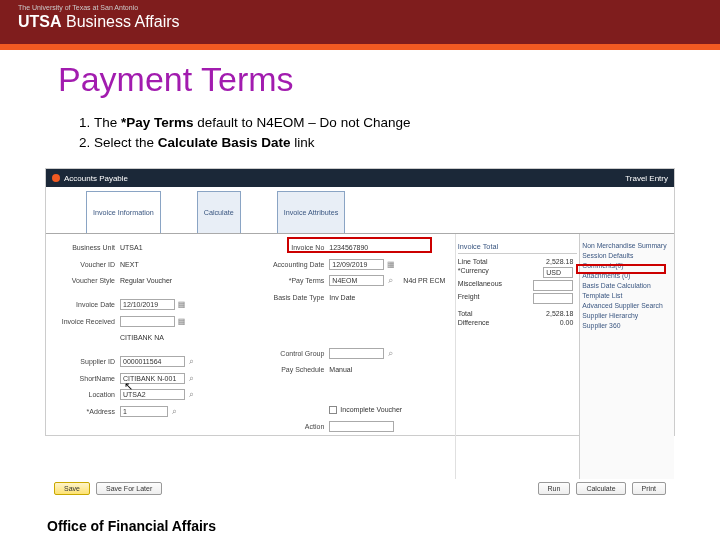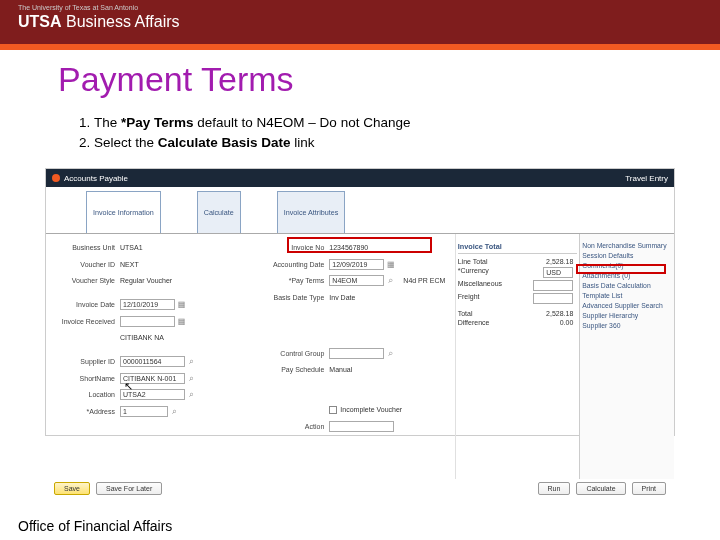--- a/index.html
+++ b/index.html
@@ -32,29 +32,29 @@
   .inp.w60 { width: 65px; }
   .inp.w50 { width: 55px; }
   .inp.w40 { width: 48px; }
   .glass { width: 9px; height: 9px; display: inline-flex; align-items: center; justify-content: center; margin-left: 2px; opacity: 0.6; }
   .glass::before { content: "⌕"; font-size: 9px; }
   .cal { width: 9px; height: 9px; display: inline-flex; align-items: center; justify-content: center; margin-left: 2px; opacity: 0.6; }
   .cal::before { content: "▦"; font-size: 8px; }
   .hl-red { position: absolute; border: 2px solid #c00; pointer-events: none; }
   .hl1 { left: 241px; top: 68px; width: 145px; height: 16px; }
   .hl2 { left: 530px; top: 95px; width: 90px; height: 10px; }
-  .section-hdr { font-size: 7.3px; color: #3a5680; font-weight: bold; padding: 2px 0; border-bottom: 1px solid #ccc; margin-bottom: 3px; }
+  .section-hdr { font-size: 7.3px; color: #3a5680; font-weight: normal; padding: 2px 0; border-bottom: 1px solid #ccc; margin-bottom: 3px; }
   .tot-row { display: flex; justify-content: space-between; padding: 1px 4px 1px 0; font-size: 7px; }
   .far-link { color: #3a5680; font-size: 6.8px; padding: 1.5px 0; display: block; }
   .ss-buttons { display: flex; gap: 6px; padding: 3px 8px; align-items: center; }
   .btn { border: 1px solid #999; background: linear-gradient(#fdfdfd,#eee); font-size: 7px; padding: 2px 9px; border-radius: 2px; }
   .btn.y { background: linear-gradient(#fff4c9,#fde272); border-color: #c9a800; }
   .chk { width: 8px; height: 8px; border: 1px solid #888; display: inline-block; margin-right: 3px; }
   .footer { position: absolute; bottom: 0; left: 0; right: 0; display: flex; justify-content: space-between; align-items: flex-end; padding: 0 18px 6px; }
-  .footer-left { font-size: 14px; font-weight: 400; }
+  .footer-left { font-size: 14px; font-weight: 700; margin-left: 29px; }
   .footer-right { font-size: 14px; font-weight: 400; }
   .cursor { position: absolute; font-size: 11px; color: #000; }
 </style>
 </head>
 <body>
 
 <div class="header">
   <div class="header-top">The University of Texas at San Antonio</div>
   <div class="header-main"><b>UTSA</b><span> Business Affairs</span></div>
 </div>

